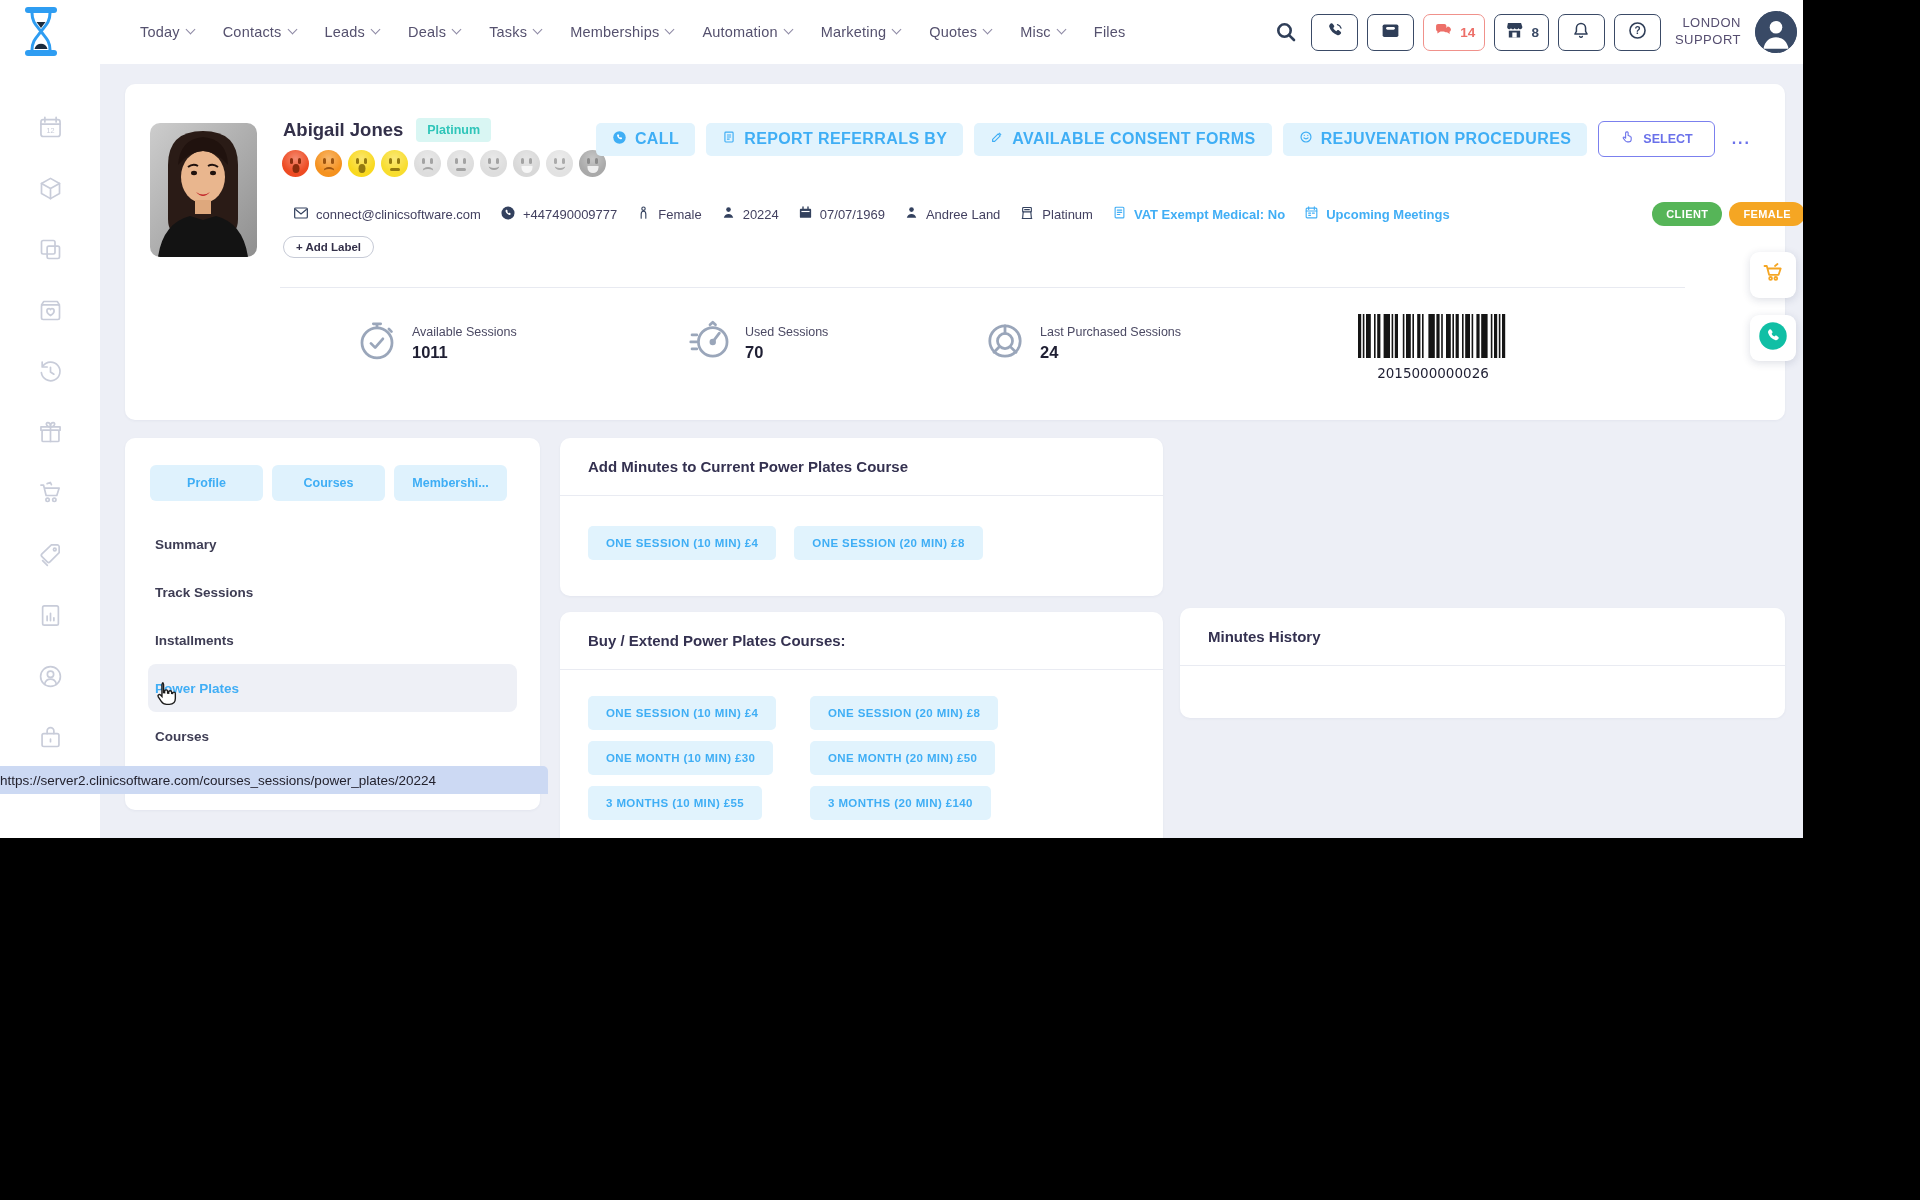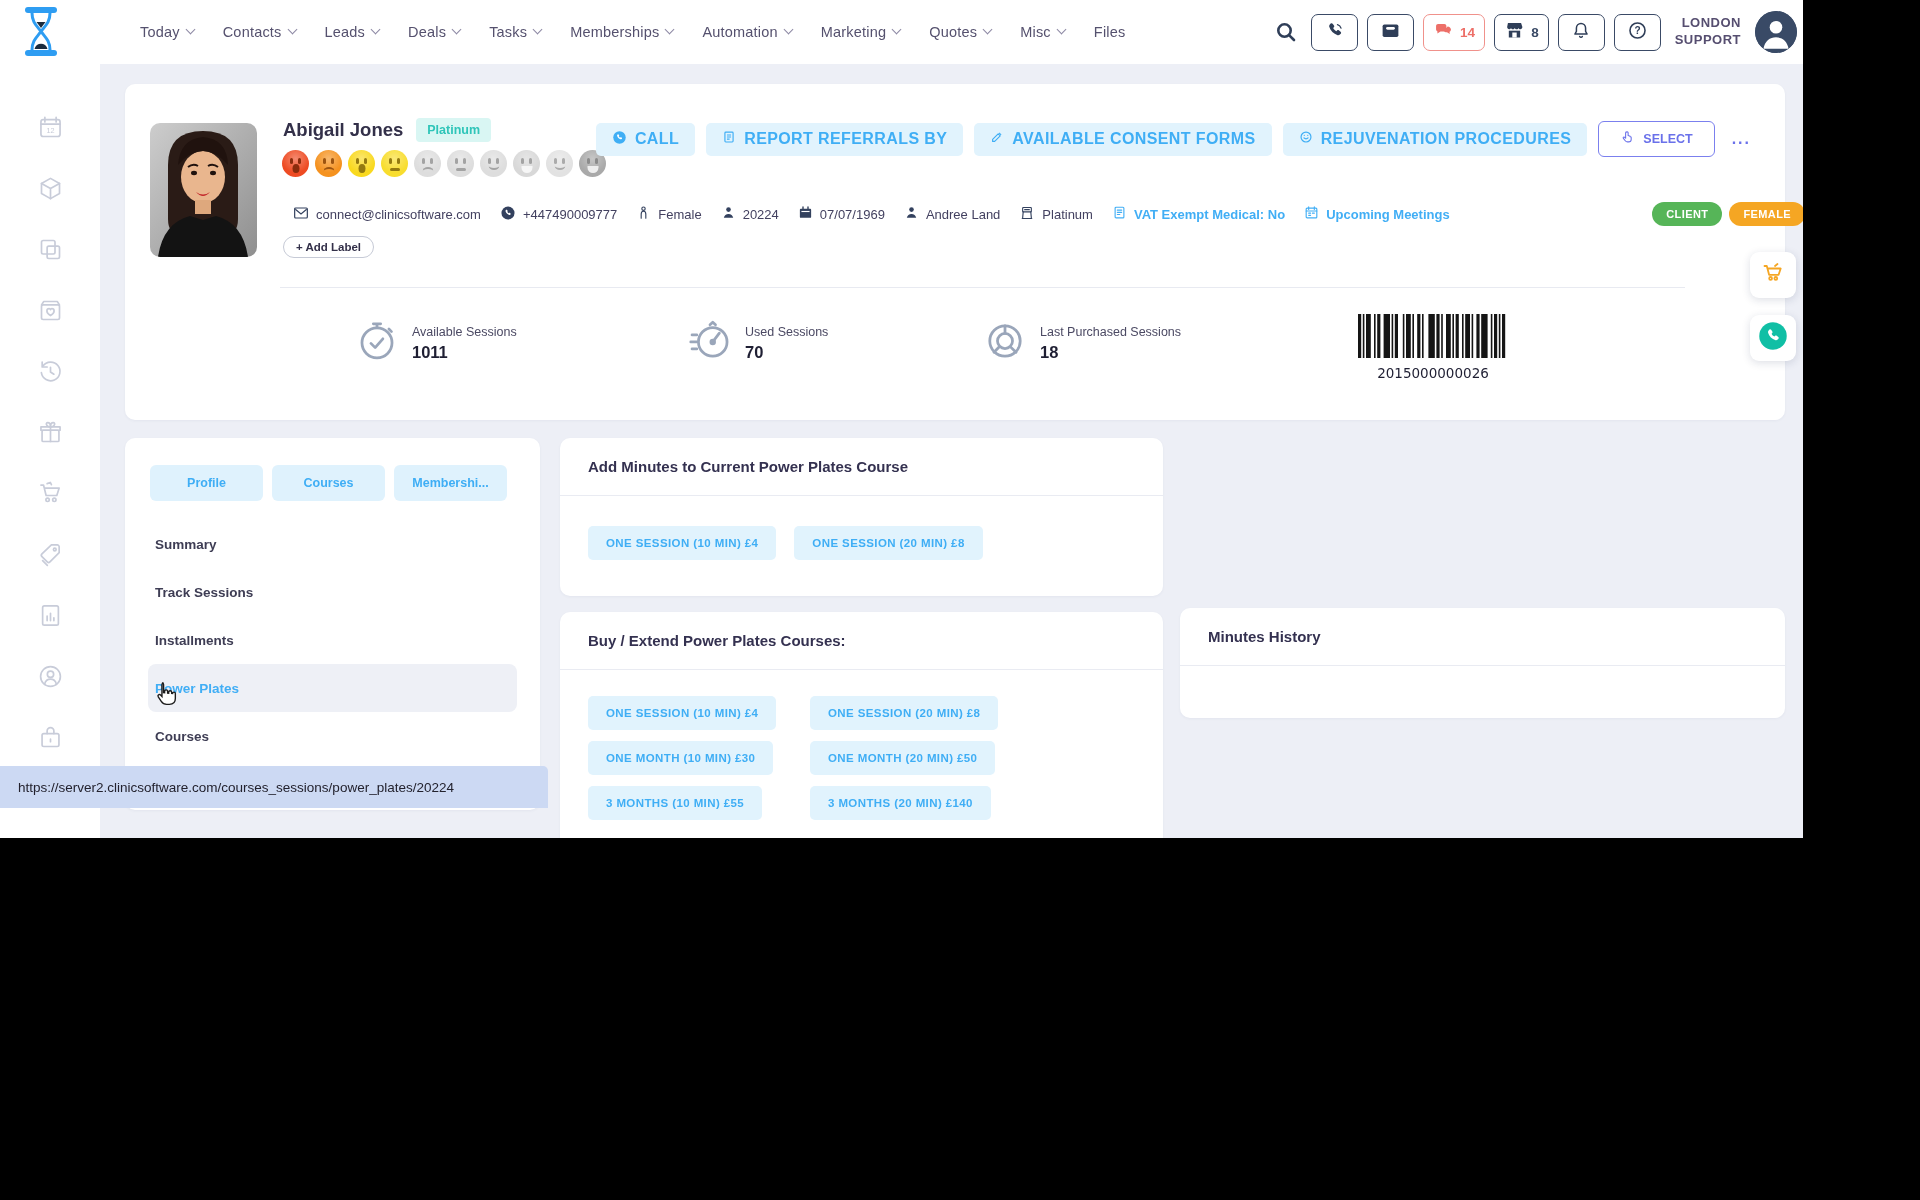--- a/index.html
+++ b/index.html
@@ -12,21 +12,21 @@
 .logo{position:absolute;left:22px;top:5px}
 .nav{display:flex;gap:29px;margin-left:140px;align-items:center}
 .nav a{display:flex;align-items:center;color:#55516e;font-size:14.5px;font-weight:500;text-decoration:none;letter-spacing:.2px;cursor:pointer}
 .caret{width:7px;height:7px;border-right:1.6px solid #8d89a4;border-bottom:1.6px solid #8d89a4;transform:rotate(45deg);margin-left:7px;margin-top:-5px}
 .hright{margin-left:auto;display:flex;align-items:center;gap:9px;padding-right:6px}
 .hbtn{height:37px;min-width:47px;border:1.6px solid #3a4a66;border-radius:7px;display:flex;align-items:center;justify-content:center;gap:6px;background:#fff;padding:0 9px;cursor:pointer}
 .hbtn.alert{border-color:#f0918b}
 .badge-num{font-size:13.5px;font-weight:700;color:#3a4a66}
 .hbtn.alert .badge-num{color:#ed6f68}
 .search-btn{margin-right:4px;cursor:pointer;display:flex}
-.user-label{font-size:13px;font-weight:700;color:#564e70;text-align:right;line-height:1.3;letter-spacing:.5px;margin:0 5px}
+.user-label{font-size:13px;font-weight:400;color:#564e70;text-align:right;line-height:1.3;letter-spacing:.5px;margin:0 5px}
 .avatar{width:42px;height:42px;border-radius:50%;background:#394a66;overflow:hidden;display:block;cursor:pointer}
 
 
 .sidebar{position:absolute;top:64px;left:0;bottom:0;width:100px;background:#fff;display:flex;flex-direction:column;align-items:center;padding-top:50px;gap:34px;z-index:5}
 .sic{display:flex;cursor:pointer}
 .sic svg{stroke:#c8ccd9;fill:none;stroke-width:1.5;stroke-linecap:round;stroke-linejoin:round}
 
 
 .card{position:absolute;background:#fff;border-radius:10px;box-shadow:0 1px 3px rgba(45,55,95,.05)}
 .profile-card{left:125px;top:84px;width:1660px;height:336px}
@@ -80,21 +80,21 @@
 .mid-a .btn-row{position:absolute;left:28px;top:88px;display:flex;gap:18px}
 .mid-b{left:560px;top:612px;width:603px;height:240px;border-radius:10px 10px 0 0}
 .btn-grid{position:absolute;left:28px;top:84px;display:grid;grid-template-columns:212px auto;row-gap:11px;column-gap:10px;justify-items:start}
 .right-a{left:1180px;top:438px;width:605px;height:110px}
 .right-b{left:1180px;top:608px;width:605px;height:110px}
 
 
 .float-btn{position:absolute;width:46px;height:46px;background:#fff;border-radius:9px;box-shadow:0 2px 8px rgba(30,40,80,.15);display:flex;align-items:center;justify-content:center;cursor:pointer;z-index:7}
 .float-cart{left:1750px;top:252px}
 .float-phone{left:1750px;top:315px}
-.statusbar{position:absolute;left:0;top:766px;width:548px;height:42px;background:#ccd9f3;color:#23222e;font-size:13.5px;display:flex;align-items:center;padding:0 18px;border-top-right-radius:5px;z-index:8;white-space:nowrap;overflow:hidden}
+.statusbar{position:absolute;left:0;top:766px;width:548px;height:28px;background:#ccd9f3;color:#23222e;font-size:13.5px;display:flex;align-items:center;padding:0 0;border-top-right-radius:5px;z-index:8;white-space:nowrap;overflow:hidden}
 .cursor{position:absolute;left:152px;top:680px;z-index:9;pointer-events:none}
 </style>
 </head>
 <body>
 
 <div class="stage">
 <div class="screen">
 
   <header class="topbar">
     <span class="logo">
@@ -511,21 +511,21 @@
       </span>
     </div>
     <div class="stat" style="left:858px;top:235px">
       <span><svg width="44" height="44" viewBox="0 0 24 24">
               <circle cx="12" cy="12" r="8.3"></circle>
               <circle cx="12" cy="12" r="4.1"></circle>
               <path d="M12 3.7v4.2M15 15.2l3 2.9M8.9 15.1l-2.9 3"></path>
             </svg></span>
       <span>
         <div class="stat-label">Last Purchased Sessions</div>
-        <div class="stat-value">18</div>
+        <div class="stat-value">24</div>
       </span>
     </div>
 
     <div class="barcode-box">
       <svg width="150" height="44" viewBox="0 0 150 44">
             <rect x="0.00" y="0" width="3.20" height="44" fill="#151515"></rect>
             <rect x="4.80" y="0" width="1.60" height="44" fill="#151515"></rect>
             <rect x="8.00" y="0" width="4.80" height="44" fill="#151515"></rect>
             <rect x="16.00" y="0" width="1.60" height="44" fill="#151515"></rect>
             <rect x="19.20" y="0" width="3.20" height="44" fill="#151515"></rect>

